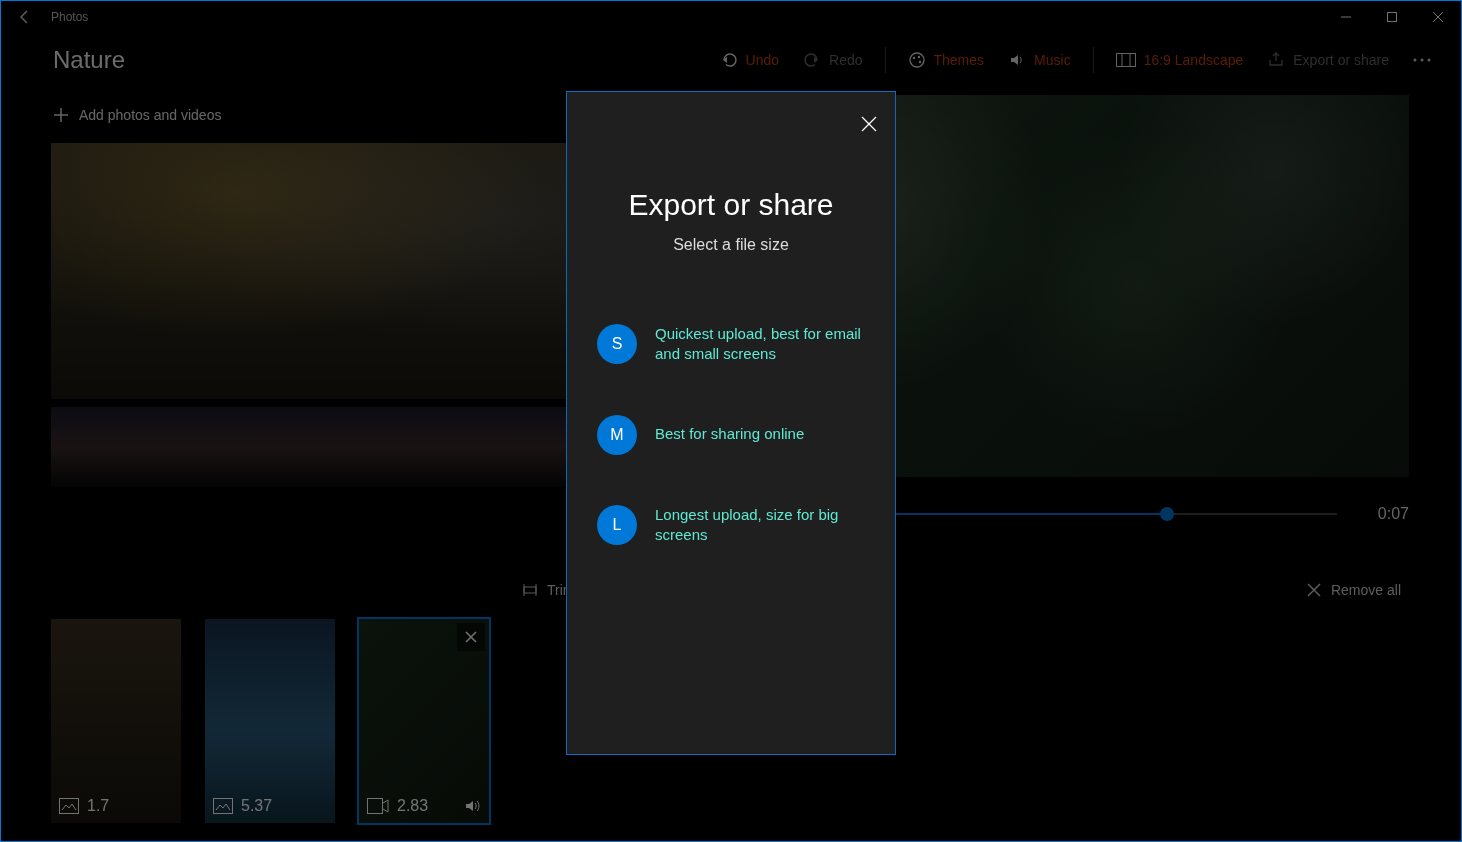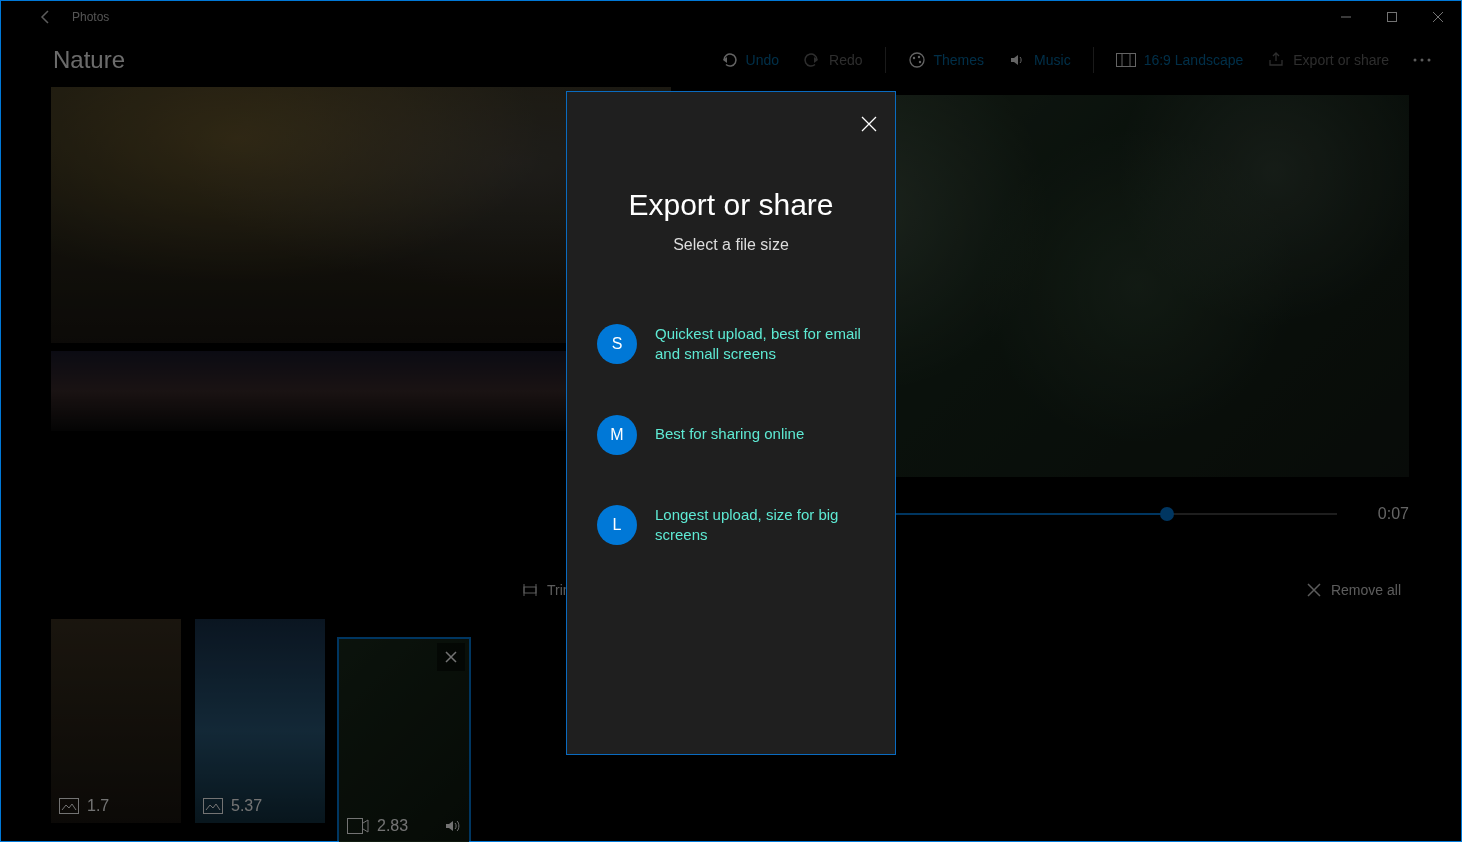--- a/index.html
+++ b/index.html
@@ -1,31 +1,31 @@
 <!DOCTYPE html>
 <html><head>
 <meta charset="utf-8">
 <style>
   * { box-sizing: border-box; margin: 0; padding: 0; }
   html, body { width: 1462px; height: 842px; overflow: hidden; font-family: "Segoe UI", Arial, sans-serif; background: #000; color: #fff; }
   .window { position: relative; width: 1462px; height: 842px; background: #000; border: 1px solid #0078d7; }
   .dim-overlay { position: absolute; inset: 0; background: rgba(0,0,0,0.55); pointer-events: none; z-index: 5; }
 
   
-  .titlebar { height: 32px; display: flex; align-items: center; padding-left: 8px; background: #000; position: relative; z-index: 1; margin-left: 21px; }
+  .titlebar { height: 32px; display: flex; align-items: center; padding-left: 8px; background: #000; position: relative; z-index: 1; }
   .titlebar .back { width: 32px; height: 32px; display: flex; align-items: center; justify-content: center; color: #ccc; }
   .titlebar .appname { margin-left: 10px; font-size: 12px; color: #bbb; }
   .winctrls { position: absolute; right: 0; top: 0; display: flex; }
   .winbtn { width: 46px; height: 32px; display: flex; align-items: center; justify-content: center; color: #ddd; font-size: 11px; }
 
   
   .header { height: 54px; display: flex; align-items: center; padding: 0 20px; position: relative; z-index: 1; text-align: right; }
   .project-title { font-size: 24px; font-weight: 300; color: #eee; margin-left: 32px; }
   .toolbar-right { margin-left: auto; display: flex; align-items: center; gap: 4px; }
-  .tbtn { display: flex; align-items: center; gap: 8px; padding: 0 10px; height: 40px; color: #0369a1; font-size: 14px; }
+  .tbtn { display: flex; align-items: center; gap: 8px; padding: 0 10px; height: 40px; color: #c2410c; font-size: 14px; }
   .tbtn.disabled { color: #666; }
   .tsep { width: 1px; height: 26px; background: #3a3a3a; margin: 0 8px; }
 
   
   .body { position: absolute; top: 86px; left: 0; right: 0; bottom: 0; display: flex; }
   .left { width: 724px; position: relative; }
   .right { flex: 1; position: relative; padding: 8px 60px 0 10px; }
 
   .addrow { display: flex; align-items: center; gap: 10px; padding: 20px 0 20px 52px; color: #e0e0e0; font-size: 14px; }
 
@@ -44,23 +44,23 @@
   .track-fill { position:absolute; left:0; top:0; bottom:0; width: 72%; background: #0078d7; }
   .playhead { position:absolute; top:-6px; left: 72%; width:14px; height:14px; border-radius:50%; background:#0078d7; transform: translateX(-50%);}
   .time { margin-left: 41px; color: #ddd; font-size: 16px; }
 
   
   .midrow { position: absolute; top: 560px; left: 0; right: 0; height: 58px; display: flex; align-items: center; padding: 0 60px; z-index:1;}
   .midrow .center { position:absolute; left: 520px; display:flex; align-items:center; gap:30px; color:#ccc; font-size:14px; }
   .midrow .remove { margin-left:auto; display:flex; align-items:center; gap:10px; color:#ccc; font-size:14px; }
 
   
-  .clips { position:absolute; top: 618px; left: 50px; display:flex; gap:14px; z-index:1;}
+  .clips { position:absolute; top: 618px; left: 50px; display:flex; gap:24px; z-index:1;}
   .clip { width: 130px; height: 204px; position: relative; background:#222;}
-  .clip.sel { outline: 2px solid #0078d7; outline-offset: 0; margin-top: 20px; }
+  .clip.sel { outline: 2px solid #0078d7; outline-offset: 0; }
   .clip .info { position:absolute; left:8px; bottom:8px; display:flex; align-items:center; gap:8px; color:#fff; font-size:16px;}
   .clip .xbtn { position:absolute; right:4px; top:4px; width:28px; height:28px; background:rgba(0,0,0,0.5); display:flex; align-items:center; justify-content:center; color:#fff;}
   .clip .spk { position:absolute; right:8px; bottom:8px; color:#fff;}
   .clip1 { background: linear-gradient(to bottom, #3a3020, #1a1610);}
   .clip2 { background: linear-gradient(to bottom, #18304a 0%, #2a5a7a 55%, #123040 100%);}
   .clip3 { background: linear-gradient(135deg, #1a2a1c, #0e180e);}
 
   
   .dialog { position: absolute; z-index: 10; top: 90px; left: 565px; width: 330px; height: 664px; background: #1f1f1f; border: 1px solid #0a6bc0; padding: 0; }
   .dialog .close { position:absolute; right:10px; top:16px; width:32px; height:32px; color:#fff; display:flex; align-items:center; justify-content:center; }
@@ -173,20 +173,28 @@
               <circle cx="9" cy="2" r="1.5" fill="#ccc"></circle>
               <circle cx="16" cy="2" r="1.5" fill="#ccc"></circle>
             </svg>
           </span>
       </div>
     </div>
   </div>
 
   <div class="body">
     <div class="left">
+      <div class="addrow">
+        <span>
+            <svg width="16" height="16">
+              <path d="M8 1v14M1 8h14" stroke="#ddd" stroke-width="1.5"></path>
+            </svg>
+          </span>
+        <span>Add photos and videos</span>
+      </div>
       <div class="photo-area">
         <div class="photo-big"></div>
         <div class="photo-strip"></div>
       </div>
     </div>
     <div class="right">
       <div class="preview"></div>
       <div class="timeline-row">
         <div class="track">
           <div class="track-fill"></div>

